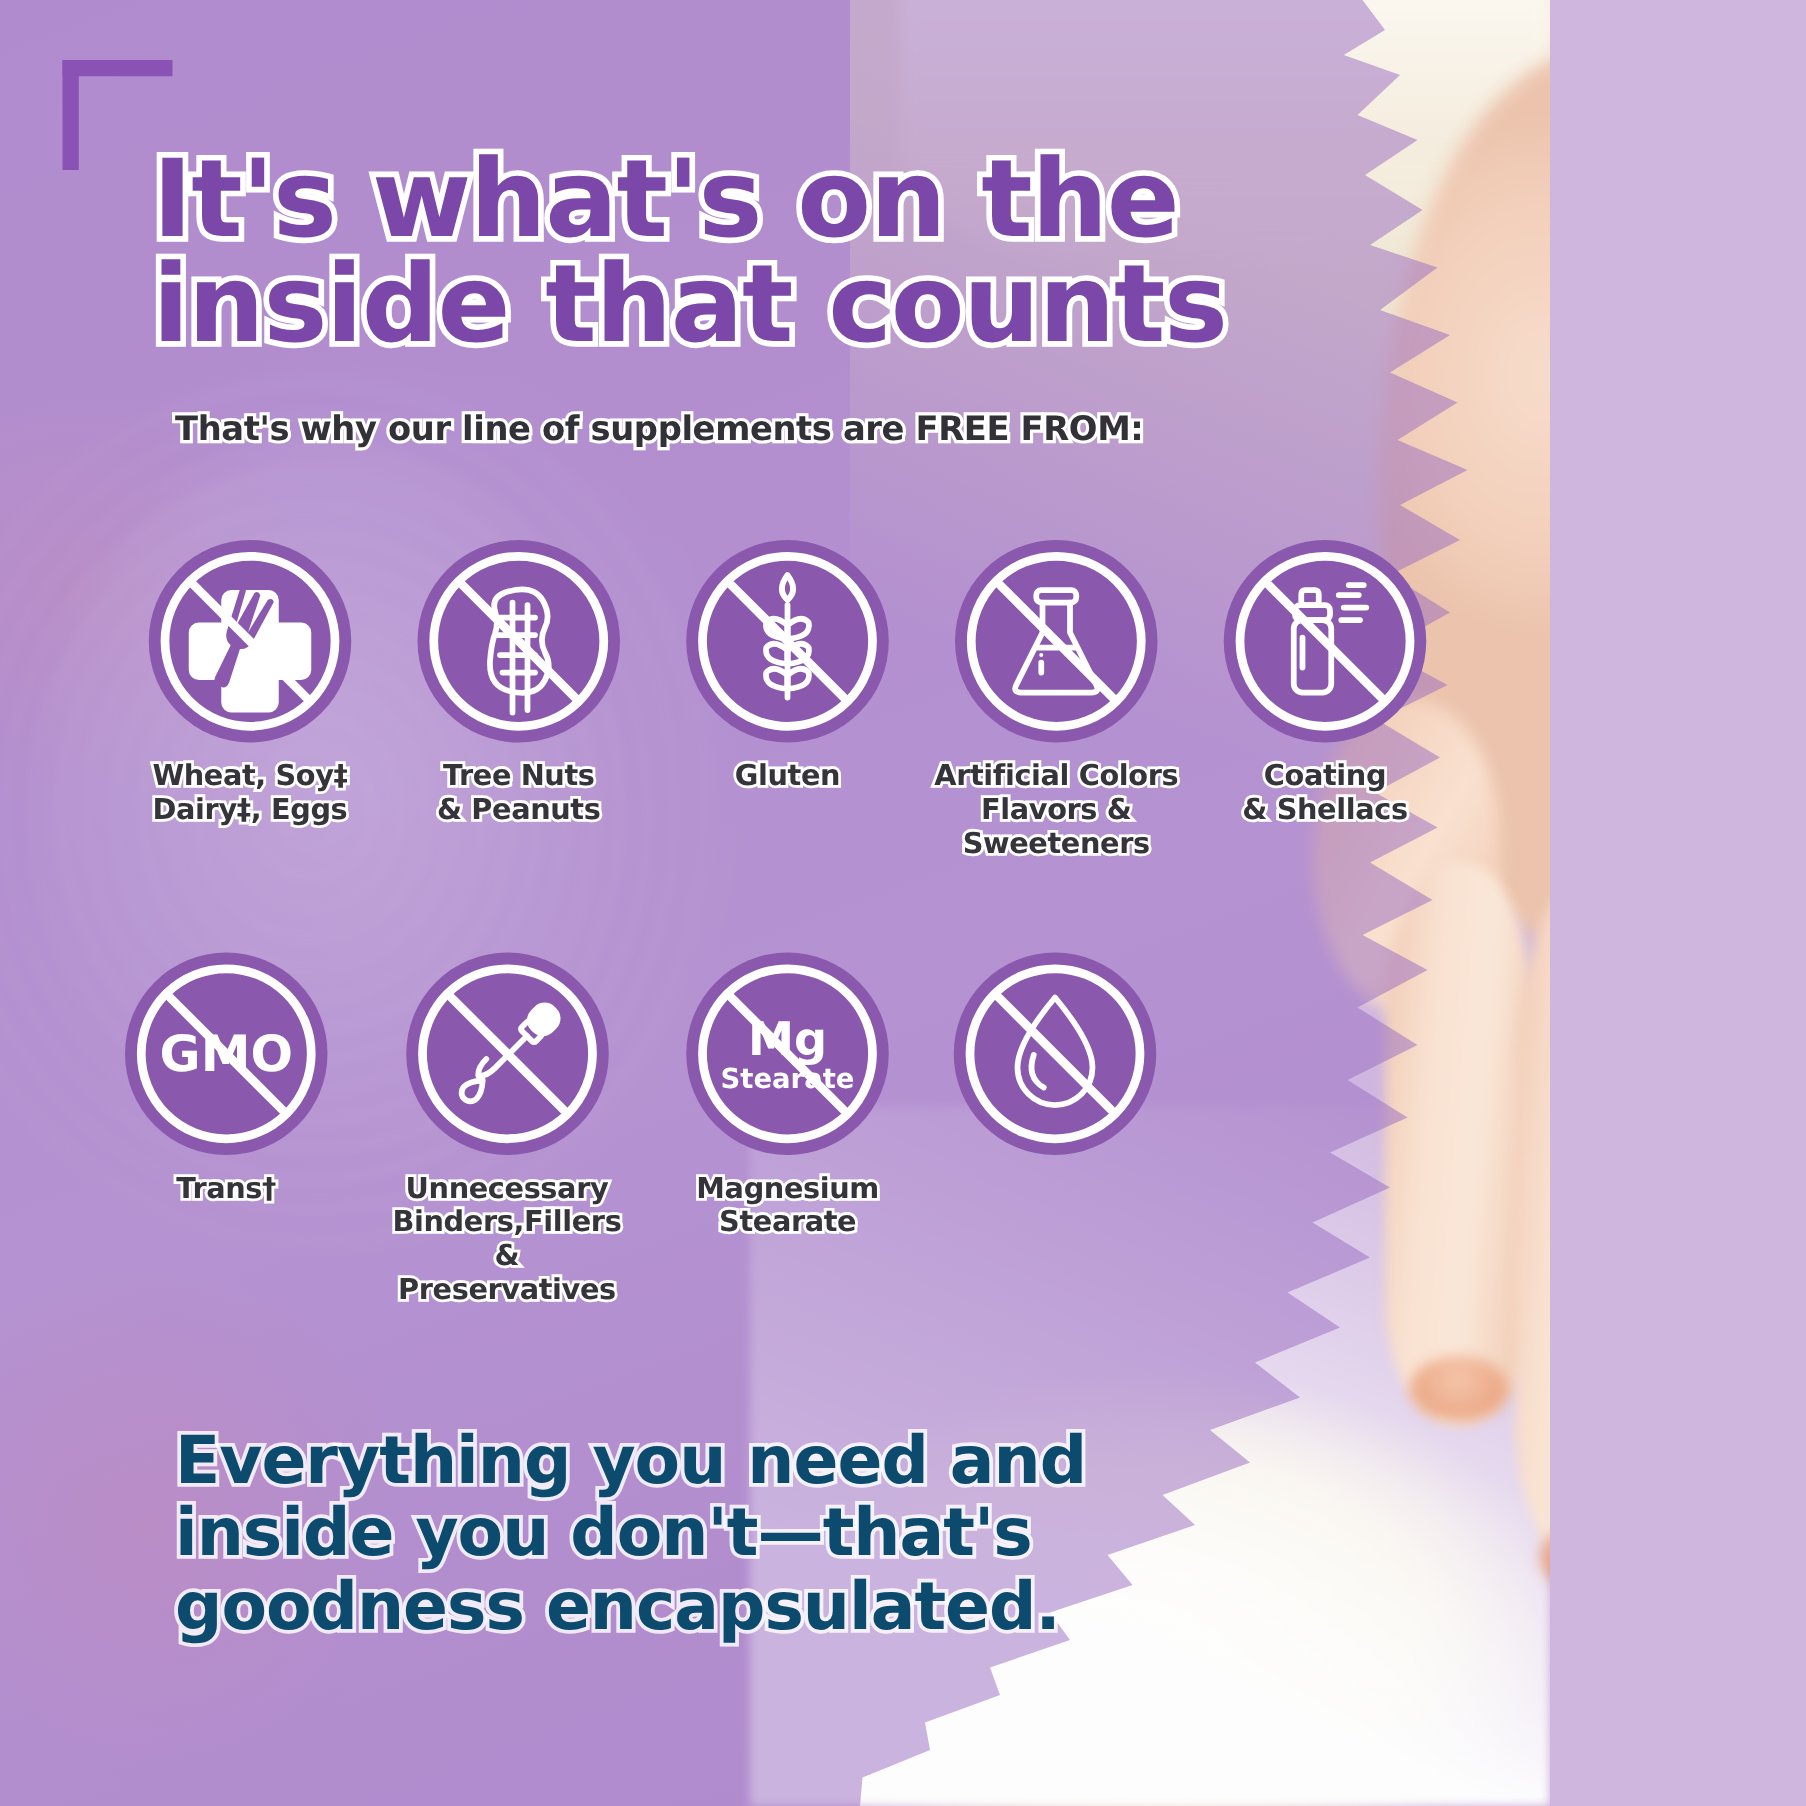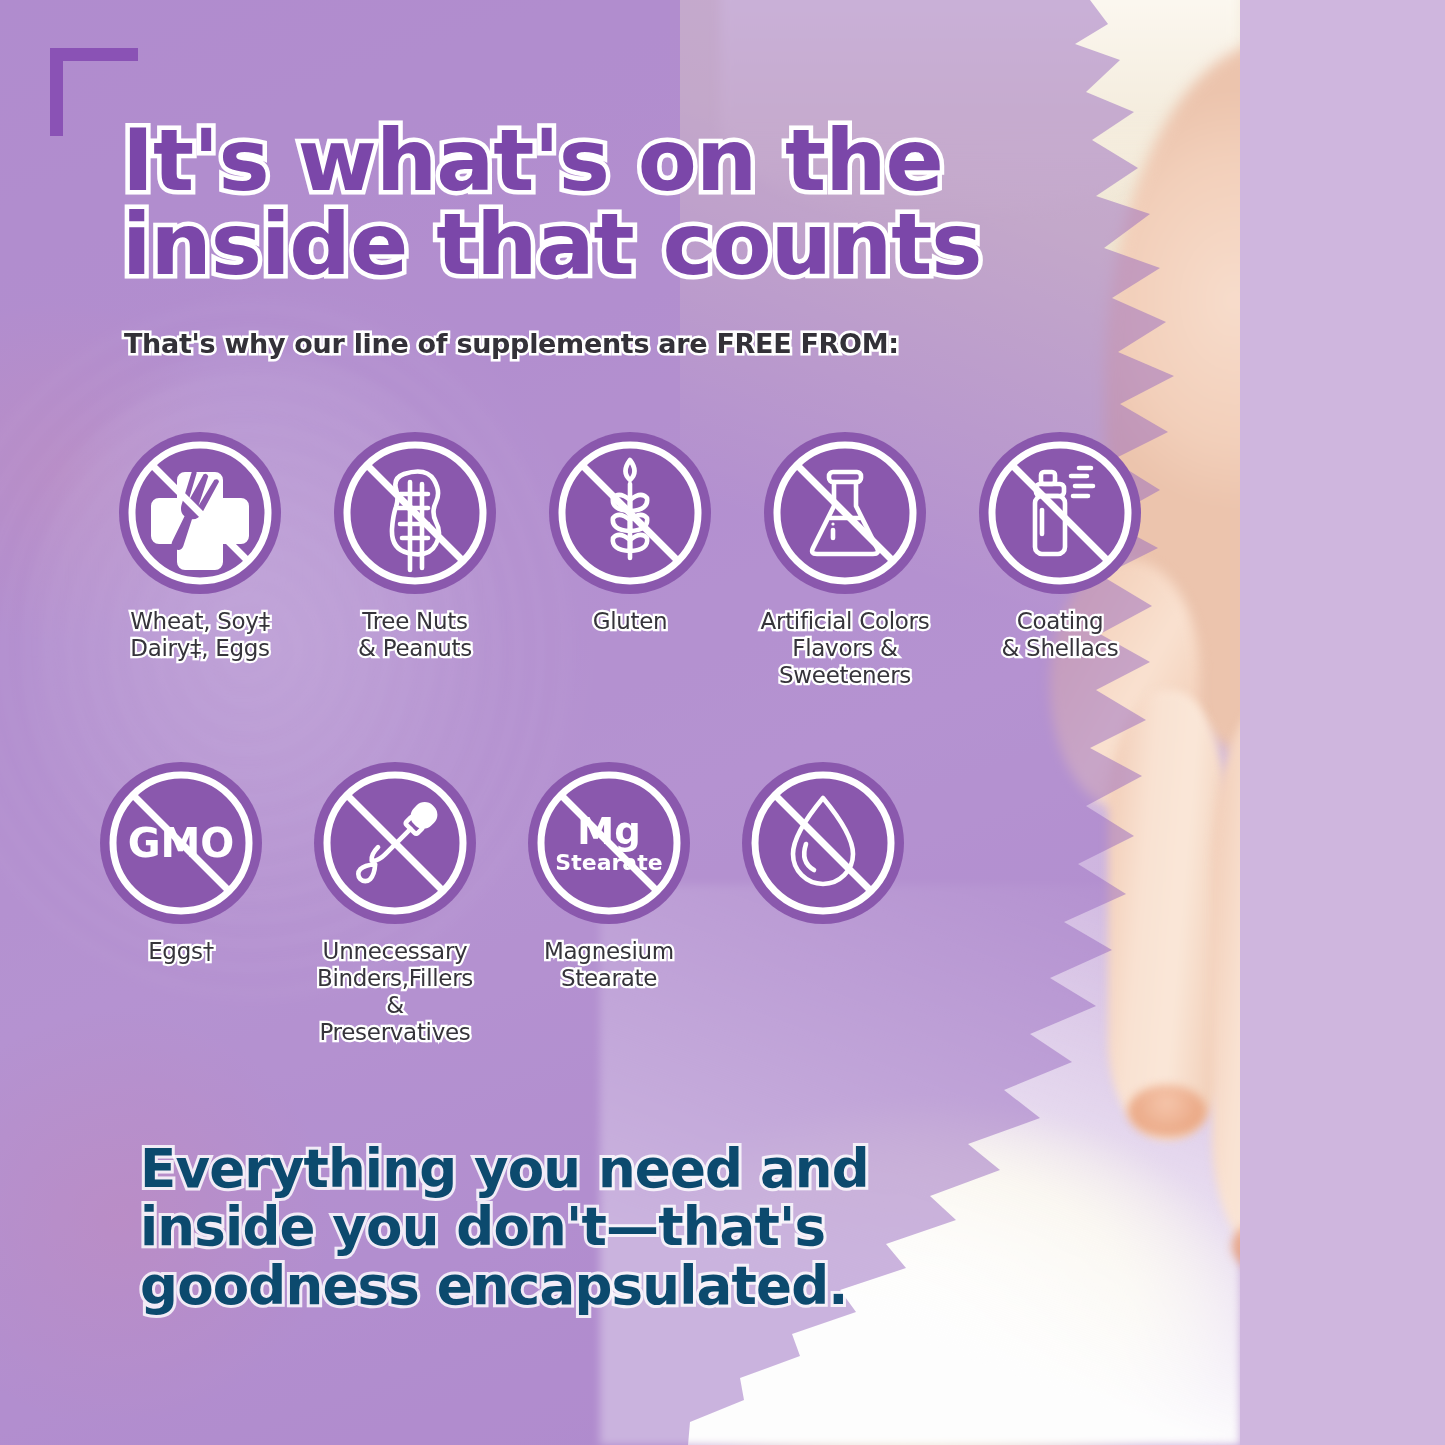--- a/index.html
+++ b/index.html
@@ -114,21 +114,21 @@
     font-weight:bold;font-size:86px;line-height:.98;
     letter-spacing:-1px;
     color:#7b47a9;
     -webkit-text-stroke:9px #ffffff;
     paint-order:stroke fill;
     text-shadow:0 0 1px #fff;
   }
   .headline .ln{display:block;}
 
   .subhead{
-    position:absolute;left:124px;top:328px;width:900px;
+    position:absolute;left:140px;top:328px;width:900px;
     font-family:"DejaVu Sans","Liberation Sans",sans-serif;
     font-weight:bold;font-size:27px;letter-spacing:-.3px;
     color:#333138;
     -webkit-text-stroke:5px #ffffff;
     paint-order:stroke fill;
   }
 
   .footer-copy{
     position:absolute;left:140px;top:1140px;width:760px;
     font-family:"DejaVu Sans","Liberation Sans",sans-serif;
@@ -147,21 +147,21 @@
   .cell{width:200px;display:flex;flex-direction:column;align-items:center;}
   .badge{
     width:162px;height:162px;border-radius:50%;
     background:#8a58ad;position:relative;
     display:flex;align-items:center;justify-content:center;
   }
   .badge svg{display:block;width:162px;height:162px;}
   .cap{
     margin-top:14px;text-align:center;
     font-family:"DejaVu Sans","Liberation Sans",sans-serif;
-    font-weight:normal;font-size:23px;line-height:1.18;letter-spacing:-.3px;
+    font-weight:bold;font-size:23px;line-height:1.18;letter-spacing:-.3px;
     color:#36343b;
     -webkit-text-stroke:4.5px #ffffff;
     paint-order:stroke fill;
     white-space:pre-line;
   }
 </style>
 </head>
 <body>
 
 <div class="stage">
@@ -300,21 +300,21 @@
   <div class="row row2">
 
     <div class="cell">
       <div class="badge">
         <svg viewBox="0 0 162 162">
           <text x="81" y="95" text-anchor="middle" fill="#fff" font-family="DejaVu Sans, Liberation Sans, sans-serif" font-size="40" font-weight="bold">GMO</text>
           <circle cx="81" cy="81" r="68" fill="none" stroke="#fff" stroke-width="7"></circle>
           <line x1="36" y1="36" x2="126" y2="126" stroke="#fff" stroke-width="7" stroke-linecap="round"></line>
         </svg>
       </div>
-      <div class="cap">Eggs†</div>
+      <div class="cap">Trans†</div>
     </div>
 
     <div class="cell">
       <div class="badge">
         <svg viewBox="0 0 162 162" fill="none" stroke="#fff" stroke-width="4.6" stroke-linecap="round" stroke-linejoin="round">
           <g transform="rotate(45 81 81)">
             <rect x="72" y="30" width="20" height="22" rx="9" fill="#fff"></rect>
             <rect x="74" y="50" width="16" height="10" rx="2"></rect>
             <path d="M77 60 v36 q0 10-5 14 q-5-4-5-14" transform="translate(5 0)"></path>
             <path d="M82 110 q-7 8-7 14 a7 7 0 0 0 14 0 q0-6-7-14z"></path>

